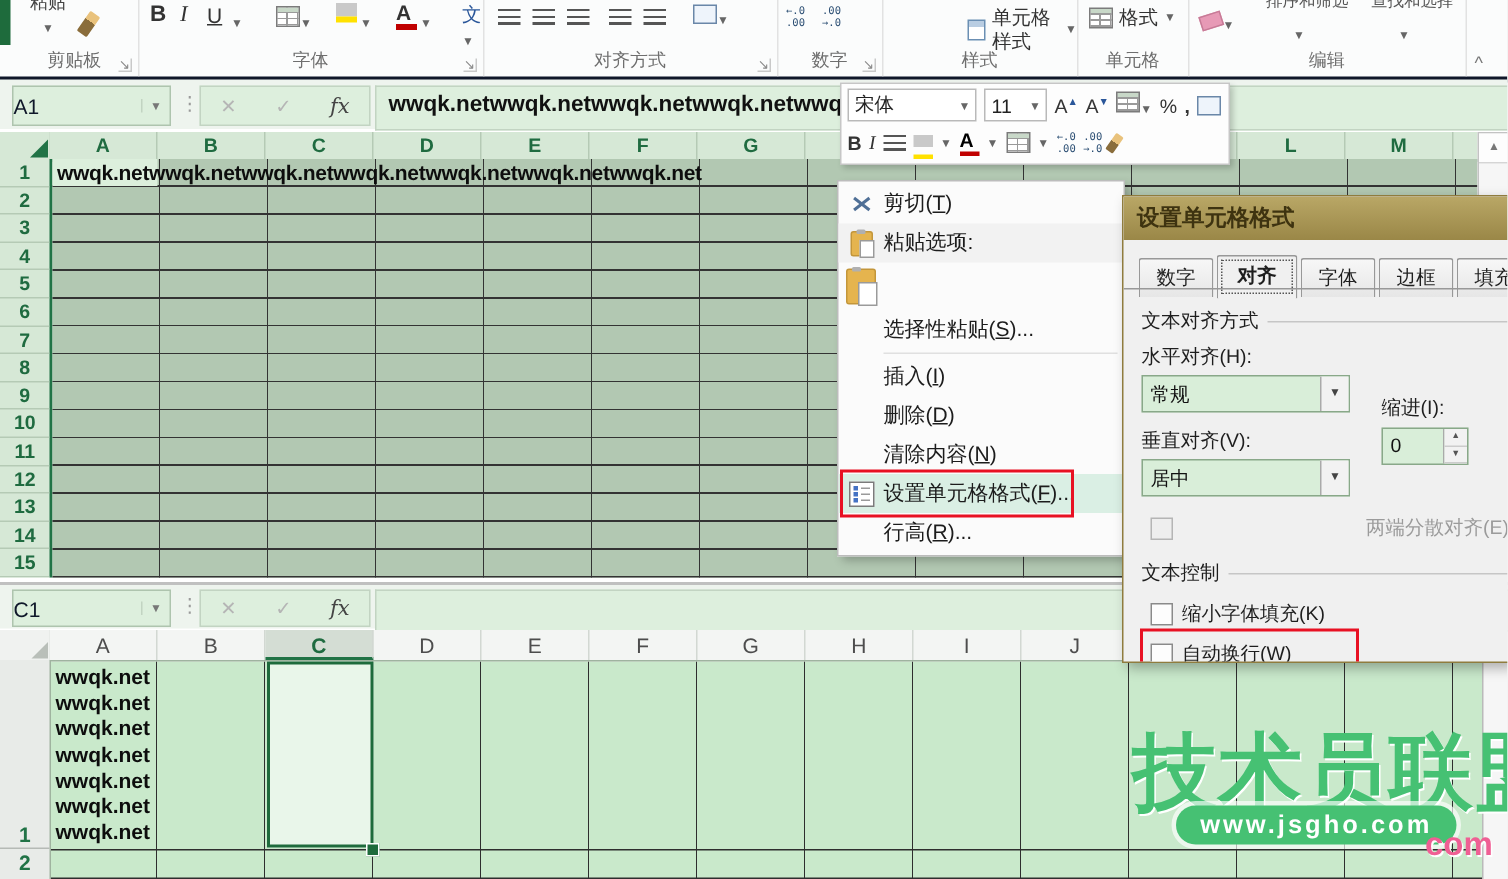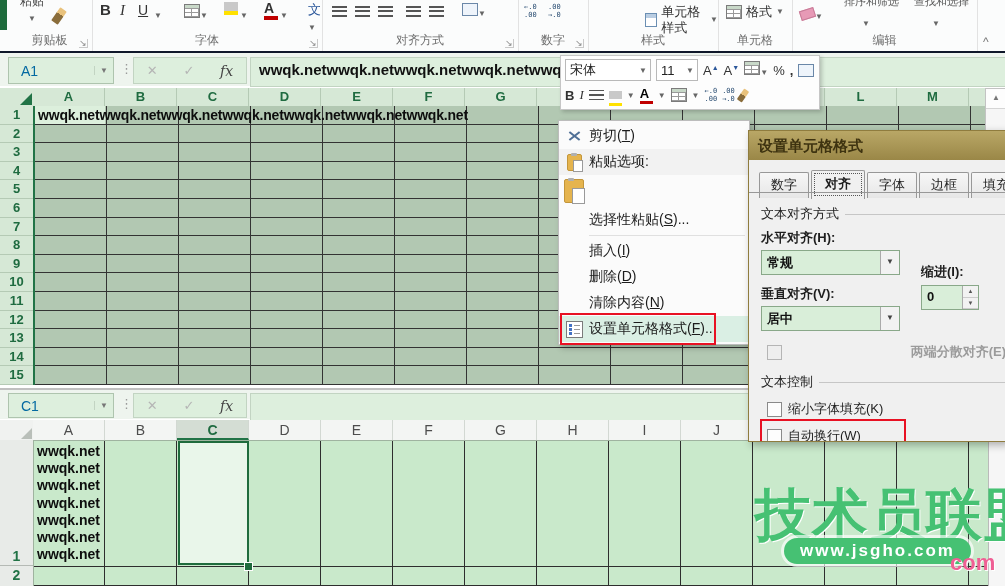--- a/index.html
+++ b/index.html
@@ -22,21 +22,21 @@
      linear-gradient(#c8d8c8 0 3px,transparent 3px),
      repeating-linear-gradient(to right,transparent 0 6px,#9a9a9a 6px 7px),
      repeating-linear-gradient(to bottom,transparent 0 3px,#9a9a9a 3px 4px);background-color:#fff;}
   .mini-dec{display:inline-block;font-family:"DejaVu Sans Mono",monospace;font-size:7px;line-height:8px;color:#2b4e73;text-align:left;}
   .eraser-icon{display:inline-block;width:13px;height:8px;background:#e79ab6;border:1px solid #c77b97;transform:rotate(-18deg);}
   .styles-icon{display:inline-block;width:15px;height:12px;border:1px solid #6b8fb3;background:linear-gradient(#b9cde2 0 4px,#fff 4px);}
   .brush-icon{display:inline-block;width:6px;height:13px;background:linear-gradient(#e9c27c 0 6px,#8a6d3b 6px);transform:rotate(35deg);border-radius:1px;}
   
   .fbar{left:0;width:1005px;height:34px;background:#eef4ee;}
   .namebox{position:absolute;left:8px;top:4px;width:104px;height:25px;background:#ddefdd;border:1px solid #aec4ae;display:flex;align-items:center;}
-  .namebox .nb-text{flex:1;padding-left:12px;font-size:14px;color:#0369a1;}
+  .namebox .nb-text{flex:1;padding-left:0;font-size:14px;color:#0f172a;}
   .namebox .nb-arrow{width:18px;text-align:center;font-size:8px;color:#777;border-left:1px solid #c2d4c2;}
   .fdots{position:absolute;left:120px;top:8px;color:#9a9a9a;font-size:13px;letter-spacing:0;}
   .fbtns{position:absolute;left:133px;top:4px;width:112px;height:25px;background:#ddefdd;border:1px solid #c2d4c2;display:flex;align-items:center;justify-content:space-around;}
   .fx-x{color:#b5b5b5;font-size:13px;}
   .fx-check{color:#b5b5b5;font-size:13px;}
   .fx-fx{font-family:"DejaVu Serif",serif;font-style:italic;font-size:14px;color:#444;}
   .ffield{position:absolute;left:250px;top:4px;right:0;height:25px;background:#ddefdd;border:1px solid #c2d4c2;border-right:none;overflow:hidden;white-space:nowrap;font-size:15px;font-weight:bold;color:#111;padding:3px 0 0 8px;}
   
   #minitb{left:560px;top:55px;width:258px;height:53px;background:#fdfdfd;border:1px solid #c6c6c6;box-shadow:2px 2px 4px rgba(0,0,0,.2);z-index:15;}
   .mt-row{position:absolute;left:4px;right:4px;height:24px;display:flex;align-items:center;gap:5px;}
@@ -322,31 +322,35 @@
             <i></i>
             <i></i>
             <b></b>
             <b></b>
             <b></b>
           </span>
         </span>
         <span class="ctx-label">设置单元格格式(<u>F</u>)...</span>
         <span class="red-frame"></span>
       </div>
+      <div class="ctx-item">
+        <span class="ctx-ico"></span>
+        <span class="ctx-label">行高(<u>R</u>)...</span>
+      </div>
     </div>
 
   <div id="dialog" class="abs">
     <div id="dlg-title">设置单元格格式</div>
     <div id="dlg-tabs"><span class="dtab">数字</span><span class="dtab active">对齐</span><span class="dtab">字体</span><span class="dtab">边框</span><span class="dtab">填充</span></div>
     <div id="dlg-body">
       <div class="sect">
           <span>文本对齐方式</span>
           <span class="rule"></span>
         </div>
-      <div style="position:relative;font-weight:bold;">
+      <div style="position:relative;">
         <div class="dlabel">水平对齐(H):</div>
         <div class="dcombo">
           <span class="val">常规</span>
           <span class="btn">▼</span>
         </div>
         <div id="indent-wrap">
           <div class="dlabel">缩进(I):</div>
           <div class="spinner">
             <span class="val">0</span>
             <span class="spinbtns">

